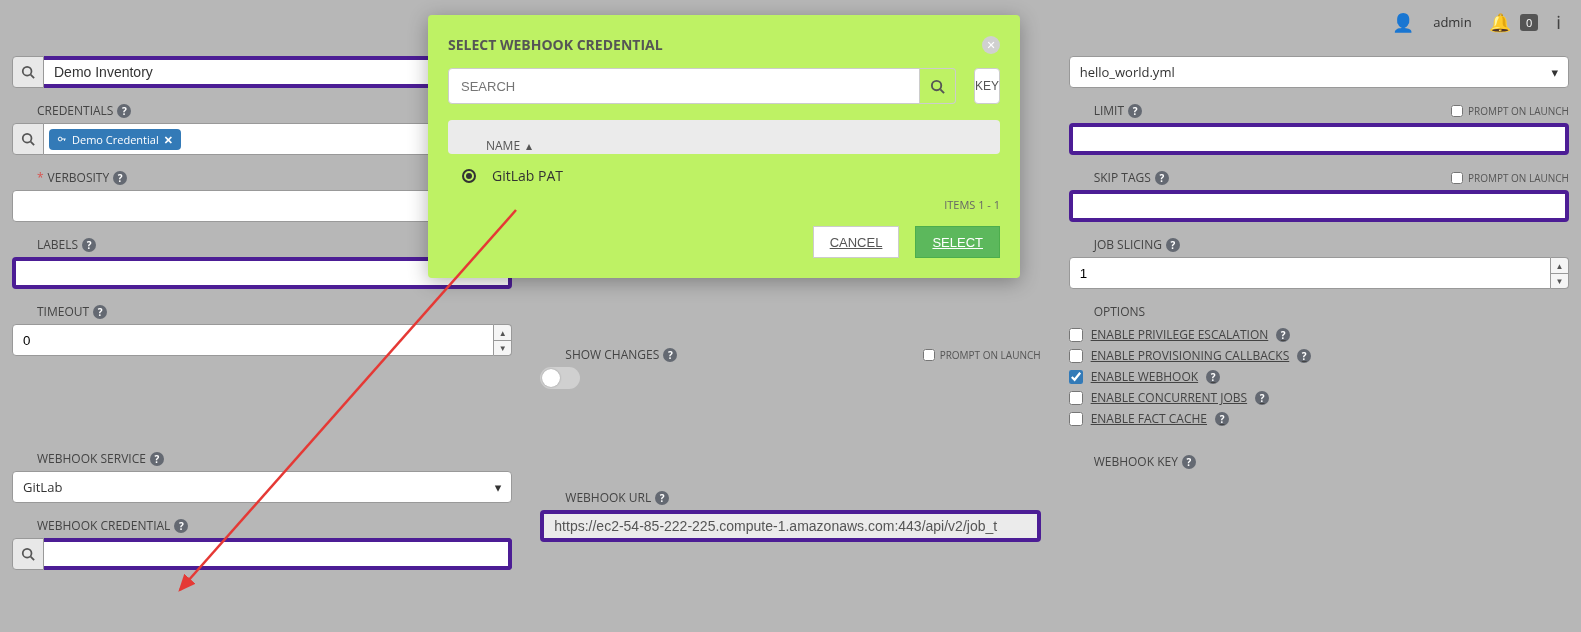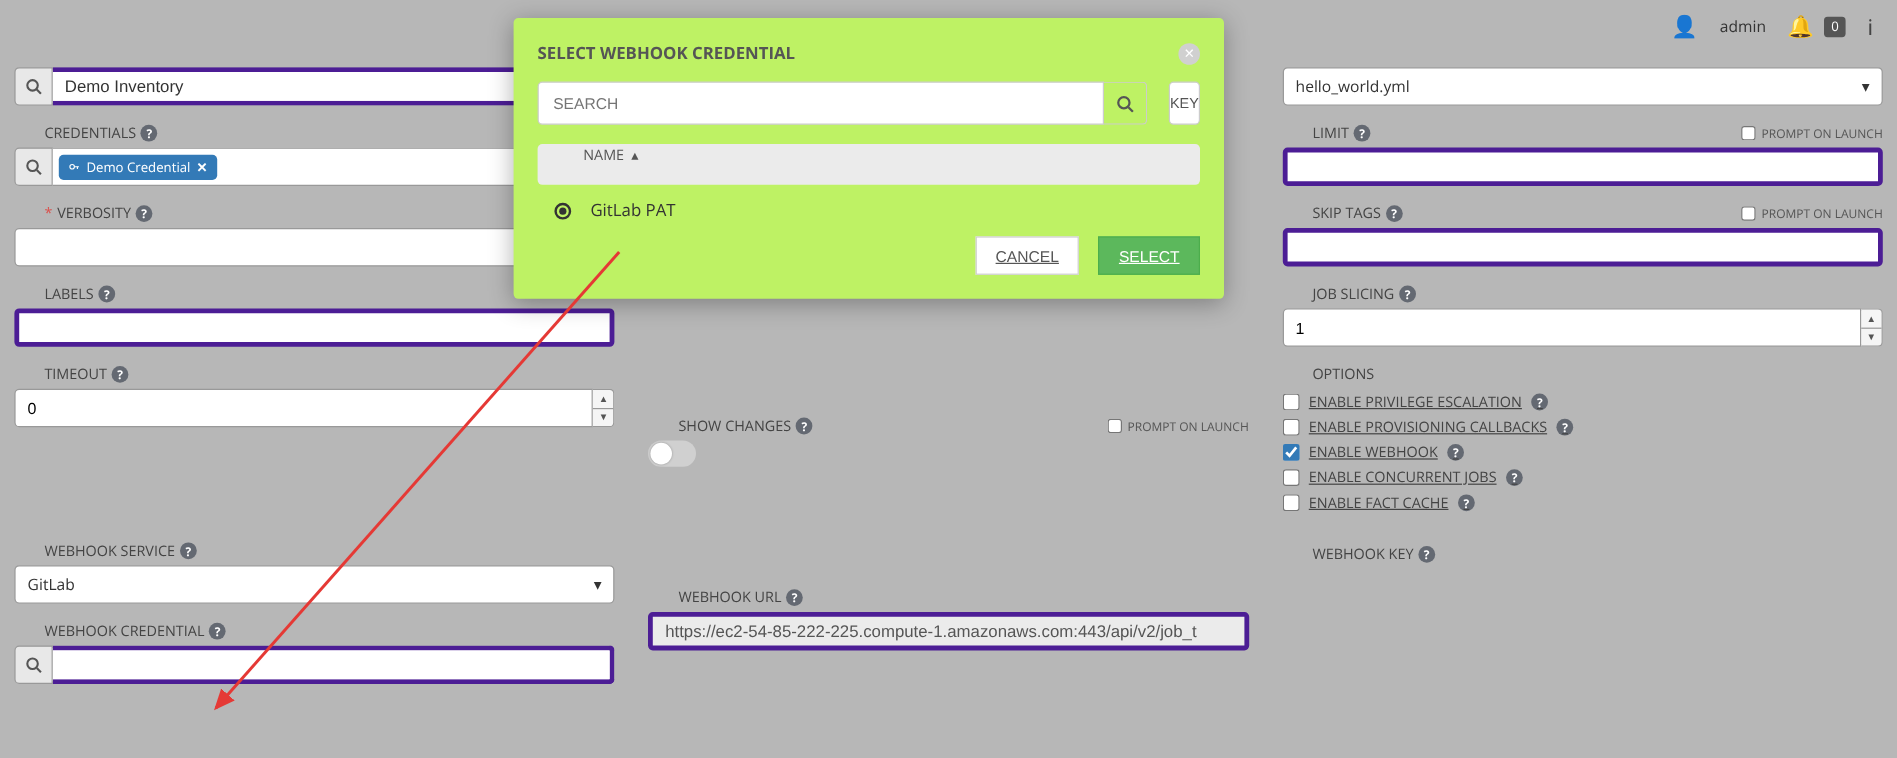--- a/index.html
+++ b/index.html
@@ -277,21 +277,21 @@
   background: #fff;
   padding: 0 0;
   border-radius: 4px;
   font-size: 12px;
   color: #555;
 }
 .table-hdr {
   background: #ebebeb;
   height: 34px;
   display: flex;
-  align-items: flex-start;
+  align-items: flex-end;
   padding: 0 38px;
   font-size: 12px;
   color: #555;
   gap: 6px;
   border-radius: 4px;
 }
 .result-row {
   display: flex;
   align-items: center;
   padding: 12px 14px;
@@ -627,20 +627,21 @@
     <button class="key-btn">KEY</button>
   </div>
   <div class="table-hdr">
     <span>NAME</span>
     <span>▴</span>
   </div>
   <div class="result-row">
     <div class="radio checked"></div>
     <span>GitLab PAT</span>
   </div>
+  <div class="items-count">ITEMS  1 - 1</div>
   <div class="modal-footer">
     <button class="btn btn-cancel">CANCEL</button>
     <button class="btn btn-select">SELECT</button>
   </div>
 </div>
 
 <svg class="arrow-svg">
   <defs>
     <marker id="arrowhead" markerWidth="8" markerHeight="8" refX="6" refY="3" orient="auto">
       <polygon points="0 0, 7 3, 0 6" fill="#e53935"></polygon>

